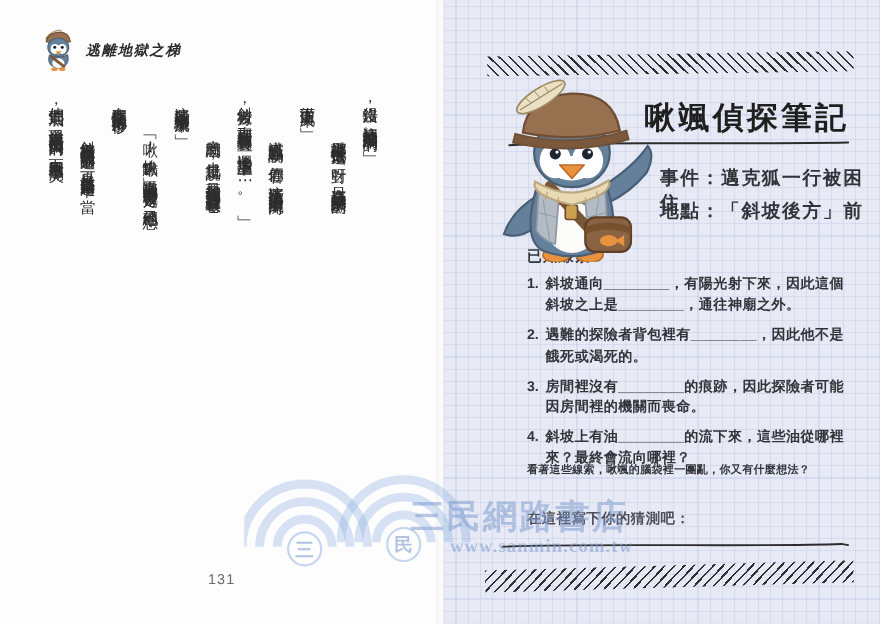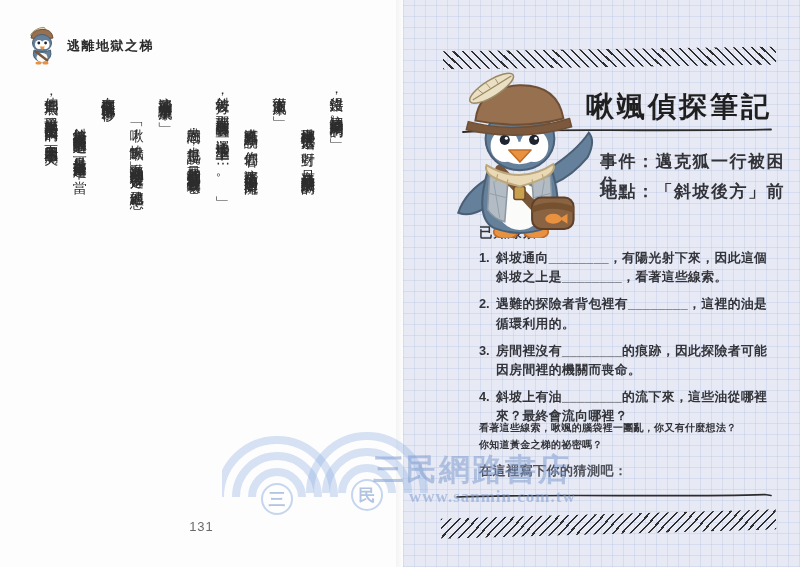--- a/index.html
+++ b/index.html
@@ -5,21 +5,21 @@
   * { margin:0; padding:0; box-sizing:border-box; }
   html,body { width:800px; height:567px; }
   body {
     position:relative; overflow:hidden; background:#ffffff;
     font-family:"Liberation Sans", sans-serif; color:#2d2d2d;
   }
 
   
   .left-page { position:absolute; left:0; top:0; width:403px; height:567px; background:#fdfdfd; }
 
-  .chapter-logo { position:absolute; left:26px; top:26px; display:flex; align-items:center; gap:7px; }
+  .chapter-logo { position:absolute; left:37px; top:26px; display:flex; align-items:center; gap:7px;font-style:italic; }
   .chapter-logo .logo-title { font-size:13px; font-weight:bold; letter-spacing:1.5px; color:#2b2b2b; }
 
   .vtext {
     position:absolute; left:44px; top:86px; width:300px; height:430px;
     display:flex; flex-direction:row-reverse; justify-content:space-between;
   }
   .vcol {
     writing-mode:vertical-rl; text-orientation:upright;
     font-size:14px; letter-spacing:1px; line-height:1.05; color:#2d2d2d;
     white-space:nowrap;
@@ -192,39 +192,38 @@
   </svg>
 
   <div class="meta-line meta-event">事件：邁克狐一行被困住</div>
   <div class="meta-line meta-location">地點：「斜坡後方」前</div>
 
   <div class="clues-heading">已知線索：</div>
 
   <div class="clues">
     <div class="clue">
       <span class="num">1.</span>
-      <span class="txt">斜坡通向________，有陽光射下來，因此這個斜坡之上是________，看著這些線索。</span>
+      <span class="txt">斜坡通向________，有陽光射下來，因此這個斜坡之上是________，通往神廟之外。</span>
     </div>
     <div class="clue">
       <span class="num">2.</span>
-      <span class="txt">遇難的探險者背包裡有________，這裡的油是循環利用的。</span>
+      <span class="txt">遇難的探險者背包裡有________，因此他不是餓死或渴死的。</span>
     </div>
     <div class="clue">
       <span class="num">3.</span>
       <span class="txt">房間裡沒有________的痕跡，因此探險者可能因房間裡的機關而喪命。</span>
     </div>
     <div class="clue">
       <span class="num">4.</span>
       <span class="txt">斜坡上有油________的流下來，這些油從哪裡來？最終會流向哪裡？</span>
     </div>
   </div>
 
   <div class="prompt-block">
     <div>看著這些線索，啾颯的腦袋裡一團亂，你又有什麼想法？</div>
-    <div>你知道黃金之梯的祕密嗎？</div>
   </div>
 
   <div class="write-prompt">在這裡寫下你的猜測吧：</div>
 
   <svg class="answer-line" viewBox="0 0 322 12" preserveAspectRatio="none">
     <path d="M4 7 C 90 3.5, 230 7.5, 312 4.5 L 318 5.5" fill="none" stroke="#2c2c2c" stroke-width="1.7" stroke-linecap="round"></path>
   </svg>
 
   <div class="hatch hatch-bottom"></div>
 </div>

